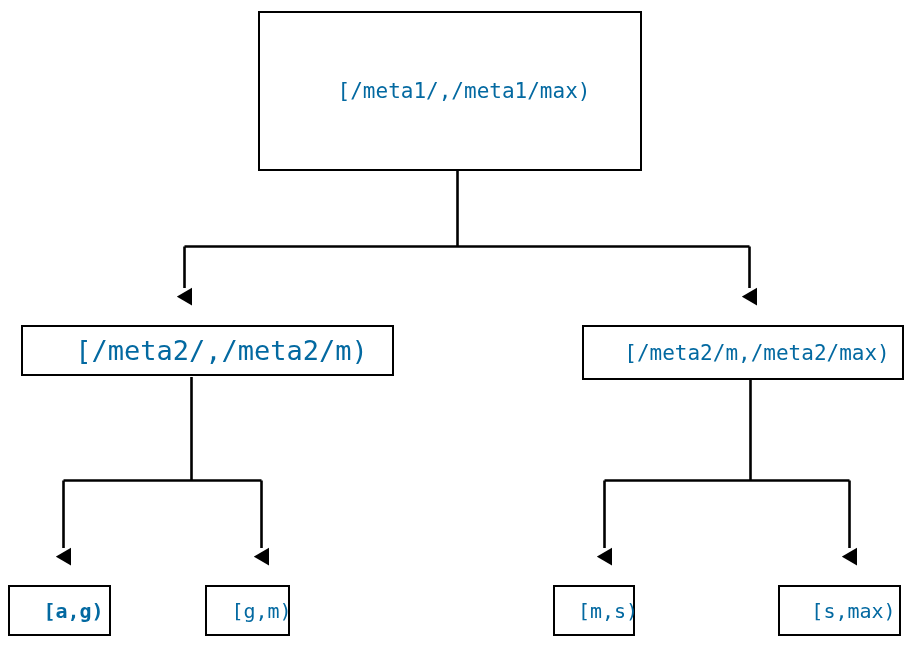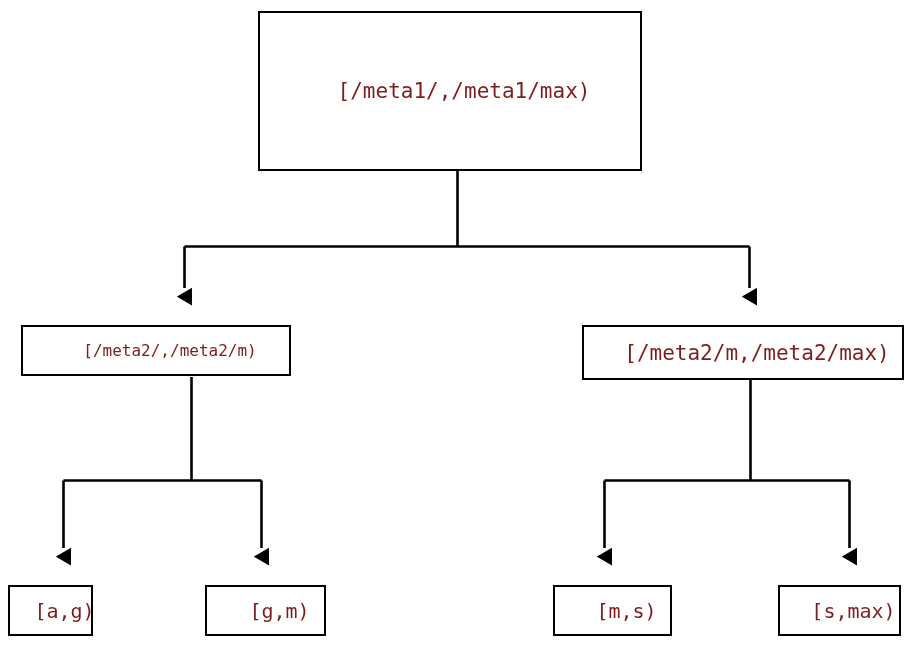--- a/index.html
+++ b/index.html
@@ -27,55 +27,55 @@
   }
   .node-box {
     position: absolute;
     box-sizing: border-box;
     border: 2px solid #000000;
     background: #ffffff;
     display: flex;
     align-items: center;
     justify-content: center;
     font-family: "DejaVu Sans Mono", "Liberation Mono", monospace;
-    color: #7f1d1d;
+    color: #0369a1;
     letter-spacing: 0px;
     white-space: nowrap;
     z-index: 2;
     padding-left: 28px;
   }
   .node-root {
     left: 258px;
     top: 11px;
     width: 384px;
     height: 160px;
     font-size: 21px;
   }
   .node-mid-left {
     left: 21px;
     top: 325px;
-    width: 270px;
+    width: 373px;
     height: 51px;
-    font-size: 16px;
+    font-size: 27px;
   }
   .node-mid-right {
     left: 582px;
     top: 325px;
     width: 322px;
     height: 55px;
     font-size: 21px;
   }
   .node-leaf {
     top: 585px;
     height: 51px;
     font-size: 20px;
   }
-  .leaf-1 { left: 8px;   width: 85px; }
-  .leaf-2 { left: 205px; width: 121px; }
-  .leaf-3 { left: 553px; width: 119px; }
+  .leaf-1 { left: 8px;   width: 103px; font-weight: bold; }
+  .leaf-2 { left: 205px; width: 85px; }
+  .leaf-3 { left: 553px; width: 82px; }
   .leaf-4 { left: 778px; width: 123px; text-align: right; }
 </style>
 </head>
 <body>
 
 <div id="diagram-canvas">
 
   <svg class="tree-svg" viewBox="0 0 912 652">
     <defs>
       <marker id="arrowhead" markerWidth="7" markerHeight="6" refX="0.2" refY="3" orient="auto" markerUnits="strokeWidth">

